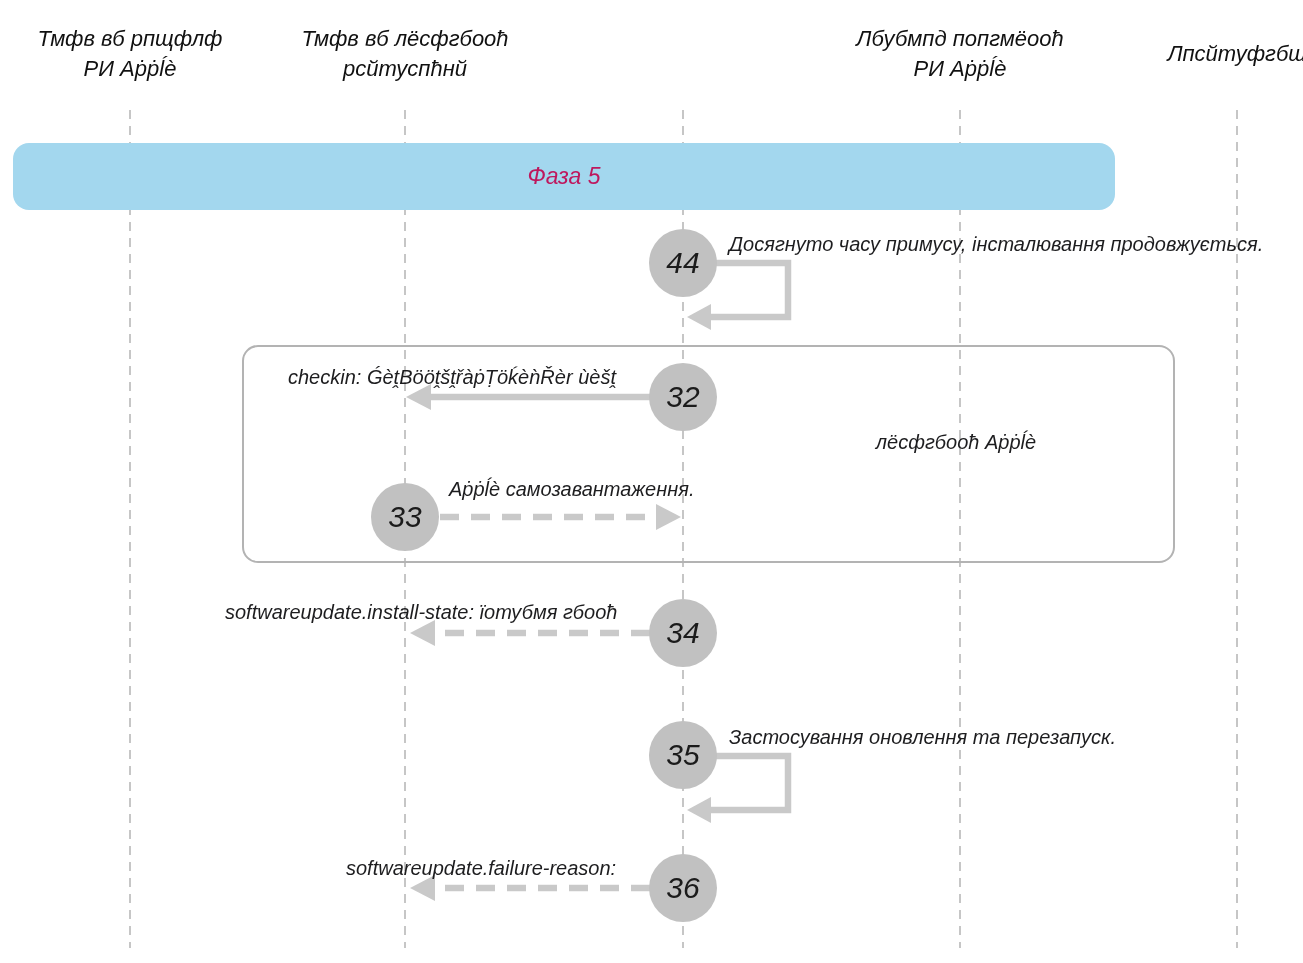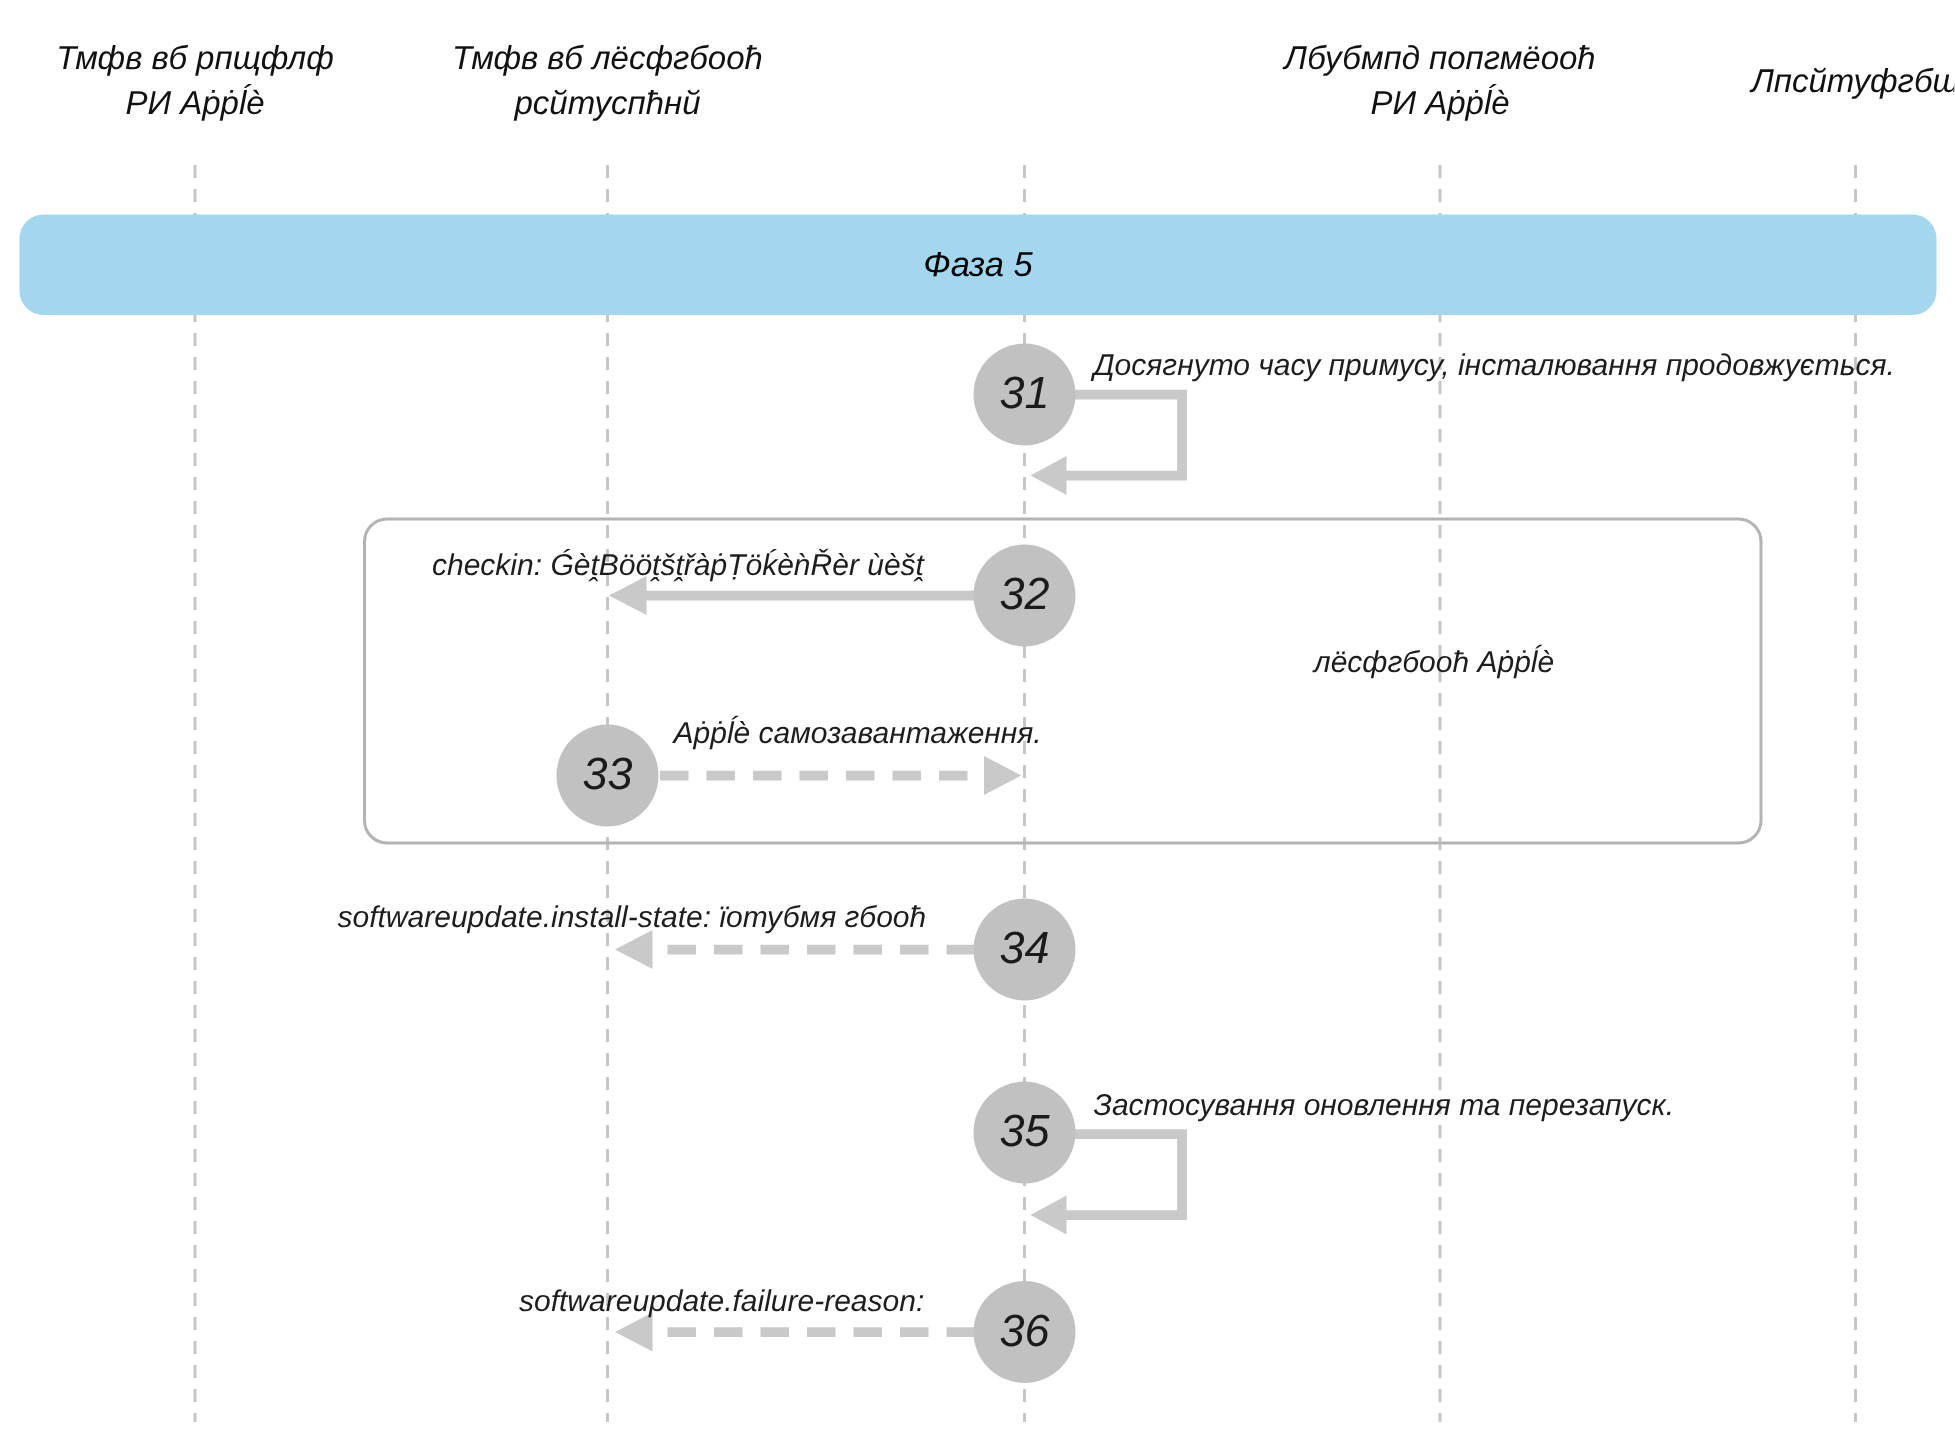--- a/index.html
+++ b/index.html
@@ -10,24 +10,24 @@
   .lifeline{
     position:absolute;top:110px;height:838px;width:2px;
     background:repeating-linear-gradient(to bottom,#c6c6c6 0 9px,transparent 9px 16px);
   }
   .actor{
     position:absolute;top:22px;height:64px;width:300px;
     display:flex;flex-direction:column;justify-content:center;
     text-align:center;font-size:22px;line-height:30px;color:#111;
   }
   .phase-band{
-    position:absolute;left:13px;top:143px;width:1278px;height:67px;
+    position:absolute;left:13px;top:143px;width:1102px;height:67px;
     background:#a3d7ee;border-radius:16px;
     display:flex;align-items:center;justify-content:center;
-    font-size:23px;color:#000000;
+    font-size:23px;color:#be185d;
   }
   .group-box{
     position:absolute;left:242px;top:345px;width:933px;height:218px;
     border:2px solid #b3b3b3;border-radius:16px;background:transparent;box-sizing:border-box;
   }
   .arrows{position:absolute;left:0;top:0;pointer-events:none;}
   .step-circle{
     position:absolute;width:68px;height:68px;border-radius:50%;
     background:#c1c1c1;display:flex;align-items:center;justify-content:center;
     font-size:30px;color:#1b1b1b;
@@ -88,21 +88,21 @@
     <polygon points="410,633 435,620 435,646" fill="#c9c9c9"></polygon>
 
     <path d="M 716 756 L 788 756 L 788 810 L 709 810" fill="none" stroke="#c9c9c9" stroke-width="6.5"></path>
     <polygon points="687,810 711,797 711,823" fill="#c9c9c9"></polygon>
 
     <line x1="650" y1="888" x2="434" y2="888" stroke="#c9c9c9" stroke-width="6.5" stroke-dasharray="19 12"></line>
     <polygon points="410,888 435,875 435,901" fill="#c9c9c9"></polygon>
   </svg>
 
   <div class="step-circle" style="left:649px;top:229px">
-    <span>31</span>
+    <span>44</span>
   </div>
   <div class="step-circle" style="left:649px;top:363px">
     <span>32</span>
   </div>
   <div class="step-circle" style="left:371px;top:483px">
     <span>33</span>
   </div>
   <div class="step-circle" style="left:649px;top:599px">
     <span>34</span>
   </div>

